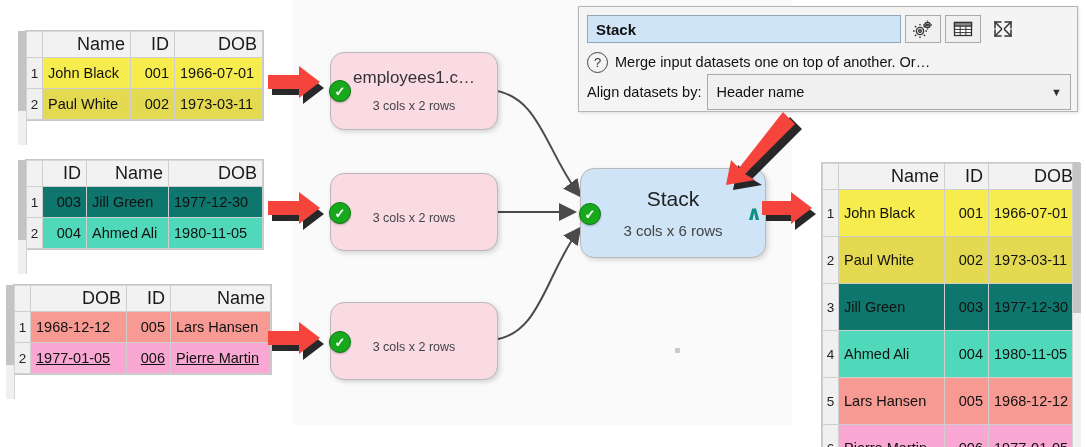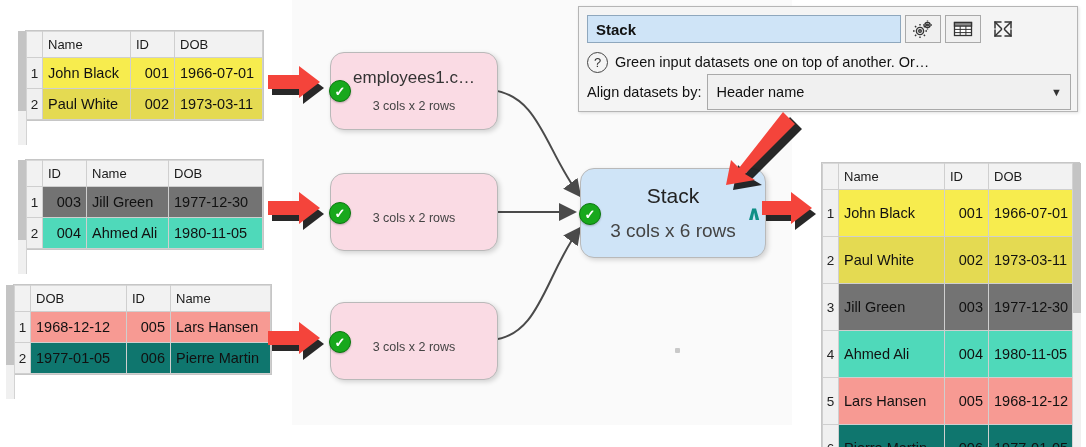--- a/index.html
+++ b/index.html
@@ -32,54 +32,54 @@
     border:1px solid #cfcfcf;
     padding:0 5px;
     height:31px;
     font-weight:normal;
     white-space:nowrap;
     box-sizing:border-box;
   }
   .tbl th{
     background:#f2f2f2;
     color:#1a1a1a;
-    text-align:left;
-    font-size:13px;
+    text-align:right;
+    font-size:18px;
     height:26px;
     border-top:1px solid #d8d8d8;
   }
   .tbl th.rh{width:16px;padding:0;}
   .tbl td.rh{
     background:#f0f0f0;color:#222;text-align:center;width:16px;
     padding:0 2px;font-size:13.5px;
   }
   .num{text-align:right;}
   .txt{text-align:left;}
 
   
   .c-yel-a{background:#f7ec4e;}
   .c-yel-b{background:#e4da52;}
-  .c-tea-a{background:#737373;}
+  .c-tea-a{background:#0f766e;}
   .c-tea-b{background:#4fd9ba;}
   .c-red-a{background:#f79a93;}
-  .c-red-b{background:#0f766e;}
+  .c-red-b{background:#f9a8d4;text-decoration:underline;}
 
   
   .node{
     border-radius:14px;
     box-sizing:border-box;
     box-shadow:2px 2px 5px rgba(0,0,0,.16);
     display:flex;flex-direction:column;align-items:center;justify-content:center;
   }
   .node.pink{background:#fadbe4;border:1px solid #b9b9b9;}
   .node.blue{background:#cfe4f7;border:1px solid #b9b9b9;}
   .node .title{font-size:17px;color:#333;line-height:1.1;}
   .node.blue .title{font-size:21px;color:#222;}
   .node .sub{font-size:12.5px;color:#444;margin-top:12px;}
-  .node.blue .sub{font-size:19px;}
+  .node.blue .sub{font-size:15px;}
 
   .tick{
     position:absolute;width:20px;height:20px;border-radius:50%;
     background:#18a81c;border:1px solid #0c7a10;
     display:flex;align-items:center;justify-content:center;
     color:#fff;font-size:13px;font-weight:bold;line-height:1;
     box-shadow:0 1px 2px rgba(0,0,0,.25);
   }
   .caret{
     position:absolute;color:#0f8f86;font-size:20px;font-weight:bold;
@@ -212,21 +212,21 @@
         <path d="M10,18 L4,18 L4,12"></path>
           <path d="M4,18 L10.5,11.5"></path>
         <path d="M14,18 L20,18 L20,12"></path>
           <path d="M20,18 L13.5,11.5"></path>
       </g>
     </svg>
   </div>
 
   <div class="abs" id="desc-row">
     <span class="qmark">?</span>
-    <span>Green input datasets one on top of another. Or…</span>
+    <span>Merge input datasets one on top of another. Or…</span>
   </div>
 
   <div class="abs" id="align-row">
     <span id="align-label">Align datasets by:</span>
     <span id="align-select">
       <span>Header name</span>
       <span style="font-size:11px;color:#333;">▼</span>
     </span>
   </div>
 </div>

